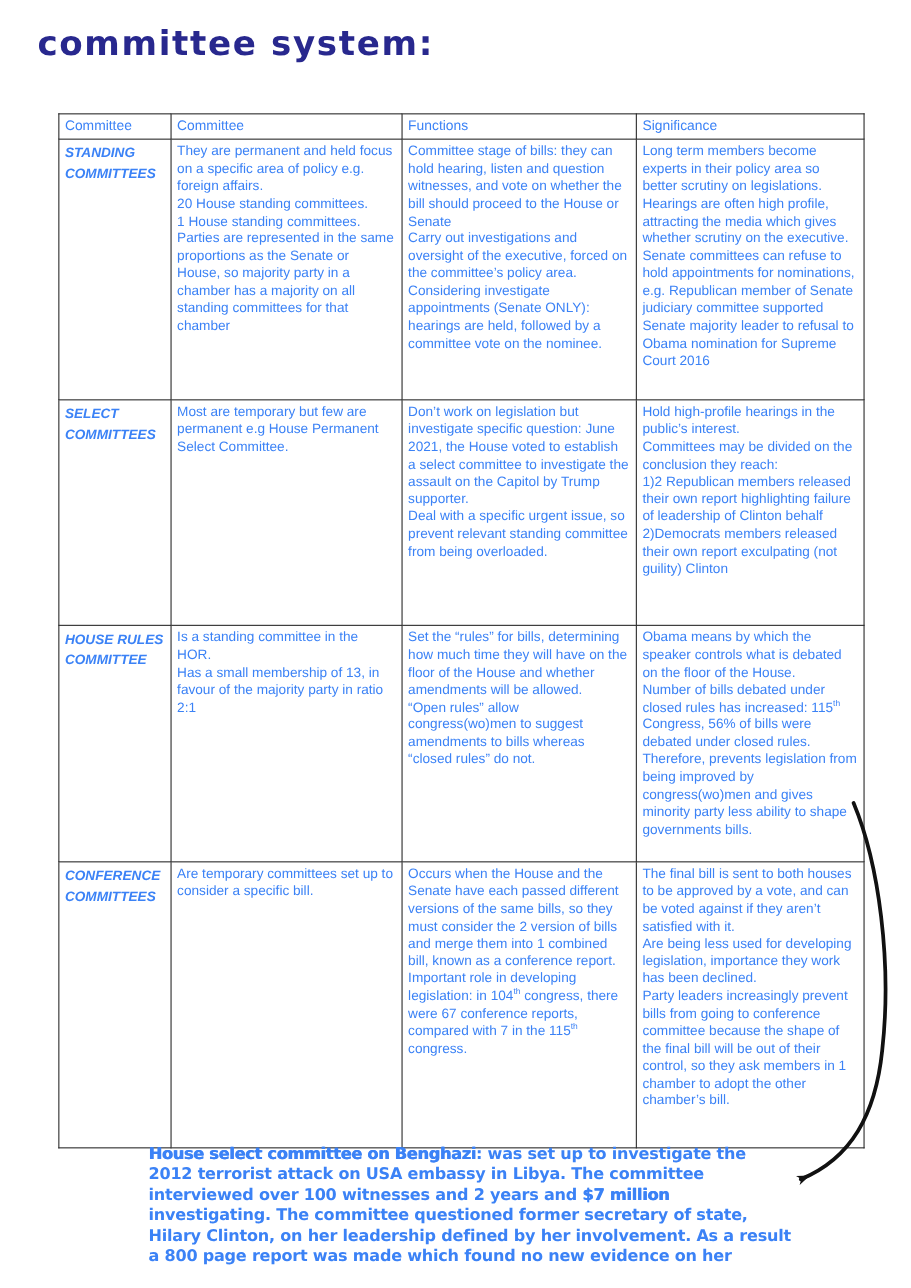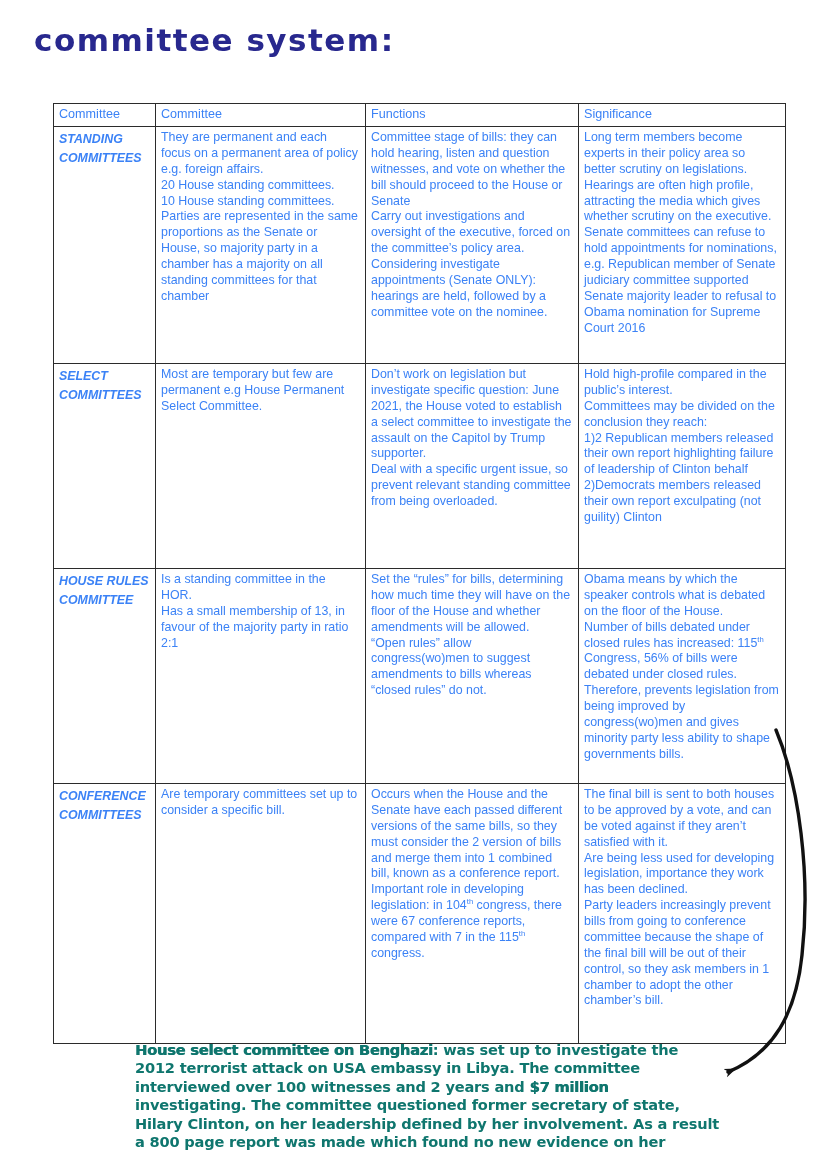--- a/index.html
+++ b/index.html
@@ -50,21 +50,21 @@
   tr.r4{height:260px;}
   .para{margin:0;}
   .b{font-weight:normal;}
   sup{font-size:0.62em;line-height:0;}
   .note{
     position:absolute;left:135px;top:1041px;width:586px;
     font-family:"DejaVu Sans", sans-serif;
     font-weight:700;
     font-size:14.6px;line-height:1.26;
     letter-spacing:-0.2px;
-    color:#0f766e;
+    color:#3b82f6;
   }
   .note .b{
     font-weight:900;
     text-shadow:0.6px 0 0 currentColor;
   }
   .arrow-wrap{
     position:absolute;left:696px;top:715px;width:128px;height:378px;
     pointer-events:none;
   }
 </style>
@@ -87,23 +87,23 @@
         <th>Committee</th>
         <th>Committee</th>
         <th>Functions</th>
         <th>Significance</th>
       </tr>
     </thead>
     <tbody>
       <tr class="r1">
         <td class="committee-name">STANDING COMMITTEES</td>
         <td>
-            <div class="para"><span>They are permanent and each focus on a permanent area of policy e.g. foreign affairs.</span></div>
+            <div class="para"><span>They are permanent and held focus on a specific area of policy e.g. foreign affairs.</span></div>
             <div class="para"><span>20 House standing committees.</span></div>
-            <div class="para"><span>10 House standing committees.</span></div>
+            <div class="para"><span>1 House standing committees.</span></div>
             <div class="para"><span>Parties are represented in the same proportions as the Senate or House, so majority party in a chamber has a majority on all standing committees for that chamber</span></div>
           </td>
         <td>
             <div class="para"><span>Committee stage of bills: they can hold hearing, listen and question witnesses, and vote on whether the bill should proceed to the House or Senate</span></div>
             <div class="para"><span>Carry out investigations and oversight of the executive, forced on the committee’s policy area.</span></div>
             <div class="para"><span>Considering investigate appointments (Senate ONLY): hearings are held, followed by a committee vote on the nominee.</span></div>
           </td>
         <td>
             <div class="para"><span>Long term members become experts in their policy area so better scrutiny on legislations.</span></div>
             <div class="para"><span>Hearings are often high profile, attracting the media which gives whether scrutiny on the executive.</span></div>
@@ -113,21 +113,21 @@
       <tr class="r2">
         <td class="committee-name">SELECT COMMITTEES</td>
         <td>
             <div class="para"><span>Most are temporary but few are permanent e.g House Permanent Select Committee.</span></div>
           </td>
         <td>
             <div class="para"><span>Don’t work on legislation but investigate specific question: June 2021, the House voted to establish a select committee to investigate the assault on the Capitol by Trump supporter.</span></div>
             <div class="para"><span>Deal with a specific urgent issue, so prevent relevant standing committee from being overloaded.</span></div>
           </td>
         <td>
-            <div class="para"><span>Hold high-profile compared in the public’s interest.</span></div>
+            <div class="para"><span>Hold high-profile hearings in the public’s interest.</span></div>
             <div class="para"><span>Committees may be divided on the conclusion they reach:</span></div>
             <div class="para"><span>1)2 Republican members released their own report highlighting failure of leadership of Clinton behalf</span></div>
             <div class="para"><span>2)Democrats members released their own report exculpating (not guility) Clinton</span></div>
           </td>
       </tr>
       <tr class="r3">
         <td class="committee-name">HOUSE RULES COMMITTEE</td>
         <td>
             <div class="para"><span>Is a standing committee in the HOR.</span></div>
             <div class="para"><span>Has a small membership of 13, in favour of the majority party in ratio 2:1</span></div>

